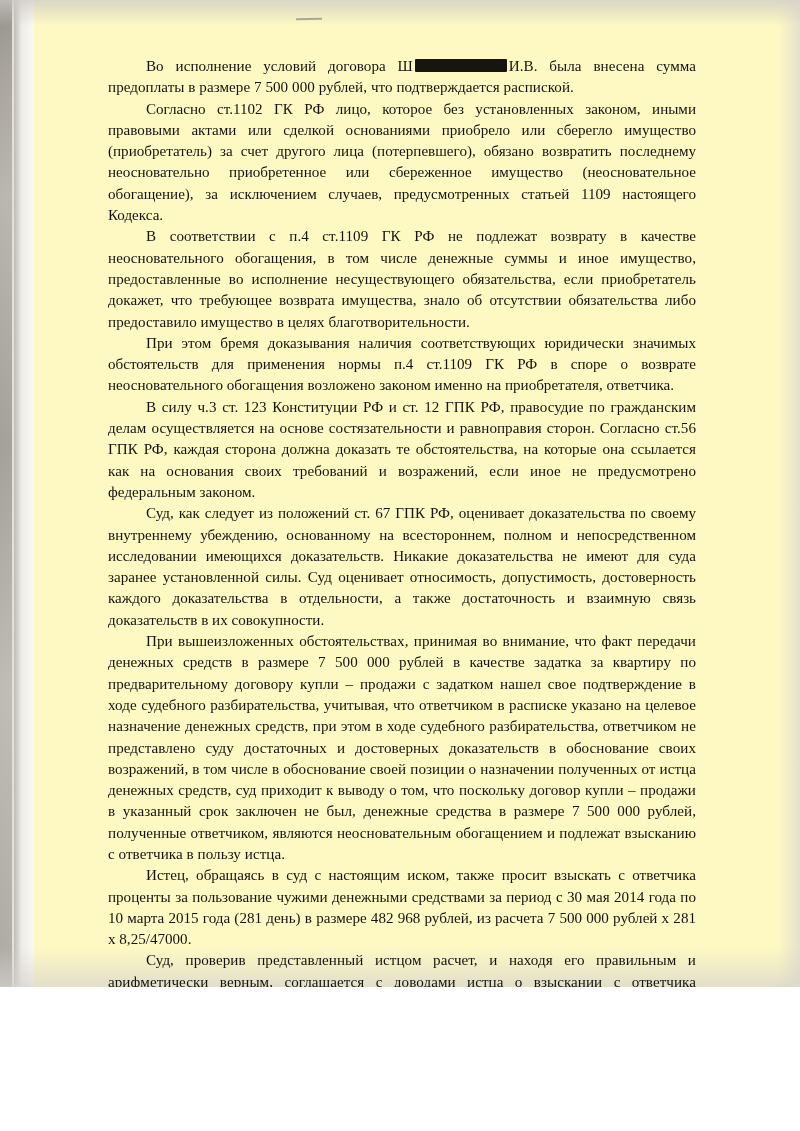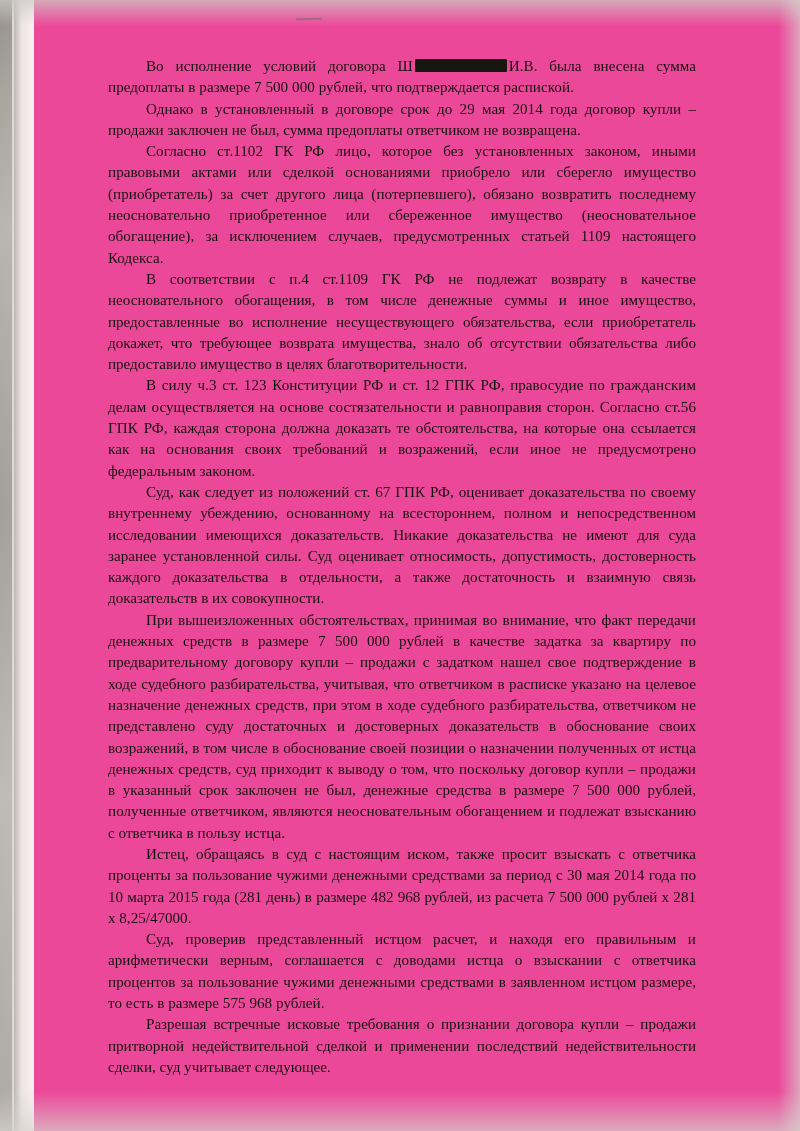--- a/index.html
+++ b/index.html
@@ -6,22 +6,22 @@
     margin: 0;
     padding: 0;
     background: #ffffff;
   }
   body {
     font-family: "Liberation Serif", serif;
   }
   .page {
     position: relative;
     width: 800px;
-    height: 1131px;
-    background: #ec4899;
+    height: 987px;
+    background: #fef9c3;
     overflow: hidden;
   }
   
   .scan-left-band {
     position: absolute;
     top: 0;
     left: 0;
     width: 34px;
     height: 100%;
     background: linear-gradient(to right,
@@ -118,23 +118,23 @@
   <div class="scan-right-shade"></div>
   <div class="scan-bottom-shade"></div>
   <div class="top-mark"></div>
 
   <div class="doc-body">
 
     <p>
       <span>Во исполнение условий договора Ш</span><span class="redaction"></span><span>И.В. была внесена сумма предоплаты в размере 7 500 000 рублей, что подтверждается распиской.</span>
     </p>
 
-    <p>Однако в установленный в договоре срок до 29 мая 2014 года договор купли – продажи заключен не был, сумма предоплаты ответчиком не возвращена.</p>
     <p>Согласно ст.1102 ГК РФ лицо, которое без установленных законом, иными правовыми актами или сделкой основаниями приобрело или сберегло имущество (приобретатель) за счет другого лица (потерпевшего), обязано возвратить последнему неосновательно приобретенное или сбереженное имущество (неосновательное обогащение), за исключением случаев, предусмотренных статьей 1109 настоящего Кодекса.</p>
     <p>В соответствии с п.4 ст.1109 ГК РФ не подлежат возврату в качестве неосновательного обогащения, в том числе денежные суммы и иное имущество, предоставленные во исполнение несуществующего обязательства, если приобретатель докажет, что требующее возврата имущества, знало об отсутствии обязательства либо предоставило имущество в целях благотворительности.</p>
+    <p>При этом бремя доказывания наличия соответствующих юридически значимых обстоятельств для применения нормы п.4 ст.1109 ГК РФ в споре о возврате неосновательного обогащения возложено законом именно на приобретателя, ответчика.</p>
     <p>В силу ч.3 ст. 123 Конституции РФ и ст. 12 ГПК РФ, правосудие по гражданским делам осуществляется на основе состязательности и равноправия сторон. Согласно ст.56 ГПК РФ, каждая сторона должна доказать те обстоятельства, на которые она ссылается как на основания своих требований и возражений, если иное не предусмотрено федеральным законом.</p>
     <p>Суд, как следует из положений ст. 67 ГПК РФ, оценивает доказательства по своему внутреннему убеждению, основанному на всестороннем, полном и непосредственном исследовании имеющихся доказательств. Никакие доказательства не имеют для суда заранее установленной силы. Суд оценивает относимость, допустимость, достоверность каждого доказательства в отдельности, а также достаточность и взаимную связь доказательств в их совокупности.</p>
     <p>При вышеизложенных обстоятельствах, принимая во внимание, что факт передачи денежных средств в размере 7 500 000 рублей в качестве задатка за квартиру по предварительному договору купли – продажи с задатком нашел свое подтверждение в ходе судебного разбирательства, учитывая, что ответчиком в расписке указано на целевое назначение денежных средств, при этом в ходе судебного разбирательства, ответчиком не представлено суду достаточных и достоверных доказательств в обоснование своих возражений, в том числе в обоснование своей позиции о назначении полученных от истца денежных средств, суд приходит к выводу о том, что поскольку договор купли – продажи в указанный срок заключен не был, денежные средства в размере 7 500 000 рублей, полученные ответчиком, являются неосновательным обогащением и подлежат взысканию с ответчика в пользу истца.</p>
     <p>Истец, обращаясь в суд с настоящим иском, также просит взыскать с ответчика проценты за пользование чужими денежными средствами за период с 30 мая 2014 года по 10 марта 2015 года (281 день) в размере 482 968 рублей, из расчета 7 500 000 рублей х 281 х 8,25/47000.</p>
     <p>Суд, проверив представленный истцом расчет, и находя его правильным и арифметически верным, соглашается с доводами истца о взыскании с ответчика процентов за пользование чужими денежными средствами в заявленном истцом размере, то есть в размере 575 968 рублей.</p>
     <p>Разрешая встречные исковые требования о признании договора купли – продажи притворной недействительной сделкой и применении последствий недействительности сделки, суд учитывает следующее.</p>
 
   </div>
 </div>
 

